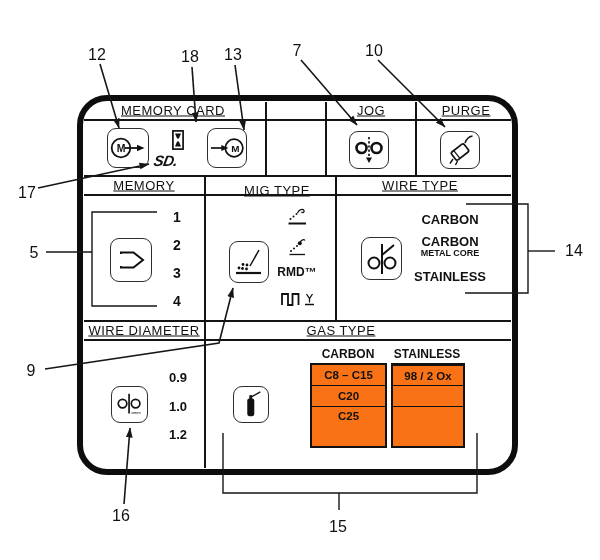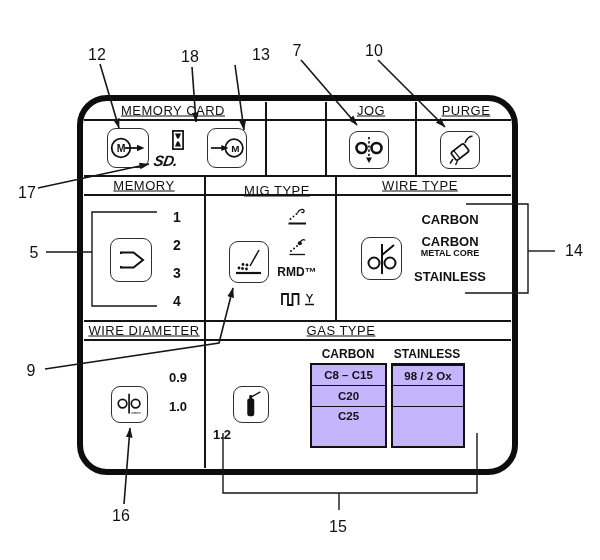--- a/index.html
+++ b/index.html
@@ -15,21 +15,21 @@
   .b13{font-size:13px;font-weight:700;}
   .b14{font-size:14px;font-weight:700;}
   .b9{font-size:9px;font-weight:700;}
   .b12{font-size:12px;font-weight:700;}
   .callout{font-size:16px;}
   .btn{border:1.6px solid #2e2e2e;border-radius:9px;background:#fff;
        display:flex;align-items:center;justify-content:center;box-sizing:border-box;}
   .sd{font-size:15px;font-weight:900;font-style:italic;letter-spacing:-.5px;
       transform:skewX(-10deg);}
   .gastable{border:2px solid #111;box-sizing:border-box;display:grid;
-            grid-template-rows:repeat(4,1fr);background:#c4b5fd;}
+            grid-template-rows:repeat(4,1fr);background:#f97316;}
   .gastable .cell{border-top:1px solid #111;display:flex;align-items:center;
             justify-content:center;font-size:11.5px;font-weight:700;}
   .gastable .cell.first{border-top:none;}
   svg{display:block;}
   .overlay{left:0;top:0;pointer-events:none;}
 </style>
 </head>
 <body>
 
 <div class="page">
@@ -187,21 +187,21 @@
       <svg viewBox="0 0 30 30" width="28" height="28">
         <line x1="14" y1="3" x2="14" y2="24" stroke="#111" stroke-width="1.8"></line>
         <circle cx="7" cy="13.5" r="4.6" fill="none" stroke="#111" stroke-width="1.8"></circle>
         <circle cx="21" cy="13.5" r="4.6" fill="none" stroke="#111" stroke-width="1.8"></circle>
         <text x="21.5" y="25" font-size="4.6" text-anchor="middle" font-family="Liberation Sans, sans-serif" fill="#111">ømm</text>
       </svg>
     </span>
   </div>
   <div class="abs ctr b13" style="left:178px;top:377px;">0.9</div>
   <div class="abs ctr b13" style="left:178px;top:406px;">1.0</div>
-  <div class="abs ctr b13" style="left:178px;top:434px;margin-left:44px;">1.2</div>
+  <div class="abs ctr b13" style="left:178px;top:434px;">1.2</div>
 
   <div class="abs btn" style="left:233px;top:386px;width:36px;height:37px;">
     <span>
       <svg viewBox="0 0 30 30" width="28" height="29">
         <rect x="11" y="8.5" width="7.5" height="19" rx="2.2" fill="#111"></rect>
         <rect x="13.2" y="5" width="3" height="4.5" fill="#111"></rect>
         <line x1="16" y1="6.5" x2="25" y2="1.5" stroke="#111" stroke-width="1.4"></line>
       </svg>
     </span>
   </div>
@@ -240,21 +240,21 @@
       <path d="M157,212 92,212 92,306 157,306"></path>
       <path d="M466,204 528,204 528,293 465,293"></path>
       <path d="M528,251 555,251"></path>
       <path d="M223,433 223,493 477,493 477,433"></path>
       <path d="M339,493 339,510"></path>
     </g>
   </svg>
 
   <div class="abs ctr callout" style="left:97px;top:55px;">12</div>
   <div class="abs ctr callout" style="left:190px;top:57px;">18</div>
-  <div class="abs ctr callout" style="left:233px;top:55px;margin-left:28px;">13</div>
+  <div class="abs ctr callout" style="left:233px;top:55px;">13</div>
   <div class="abs ctr callout" style="left:297px;top:51px;">7</div>
   <div class="abs ctr callout" style="left:374px;top:51px;">10</div>
   <div class="abs ctr callout" style="left:27px;top:193px;">17</div>
   <div class="abs ctr callout" style="left:34px;top:253px;">5</div>
   <div class="abs ctr callout" style="left:31px;top:371px;">9</div>
   <div class="abs ctr callout" style="left:121px;top:516px;">16</div>
   <div class="abs ctr callout" style="left:338px;top:527px;">15</div>
   <div class="abs ctr callout" style="left:574px;top:251px;">14</div>
 
 </div>

